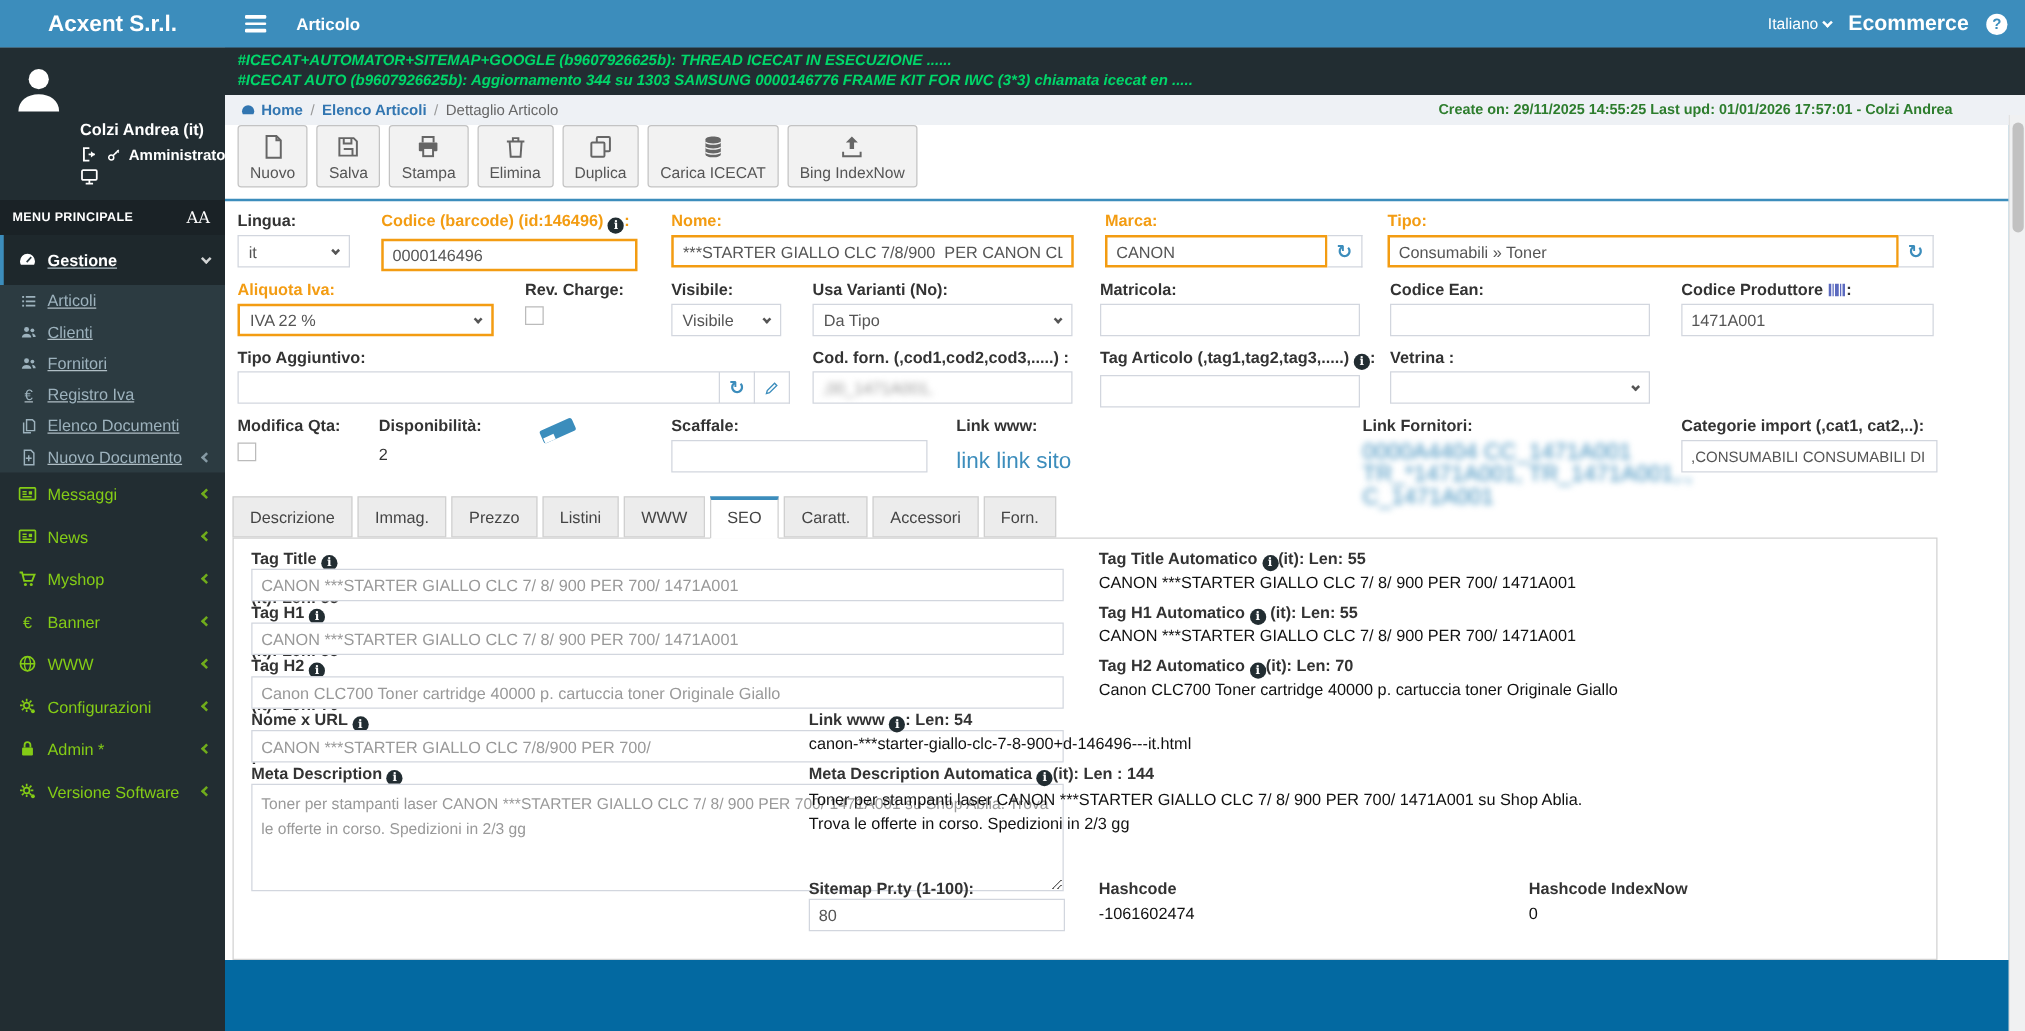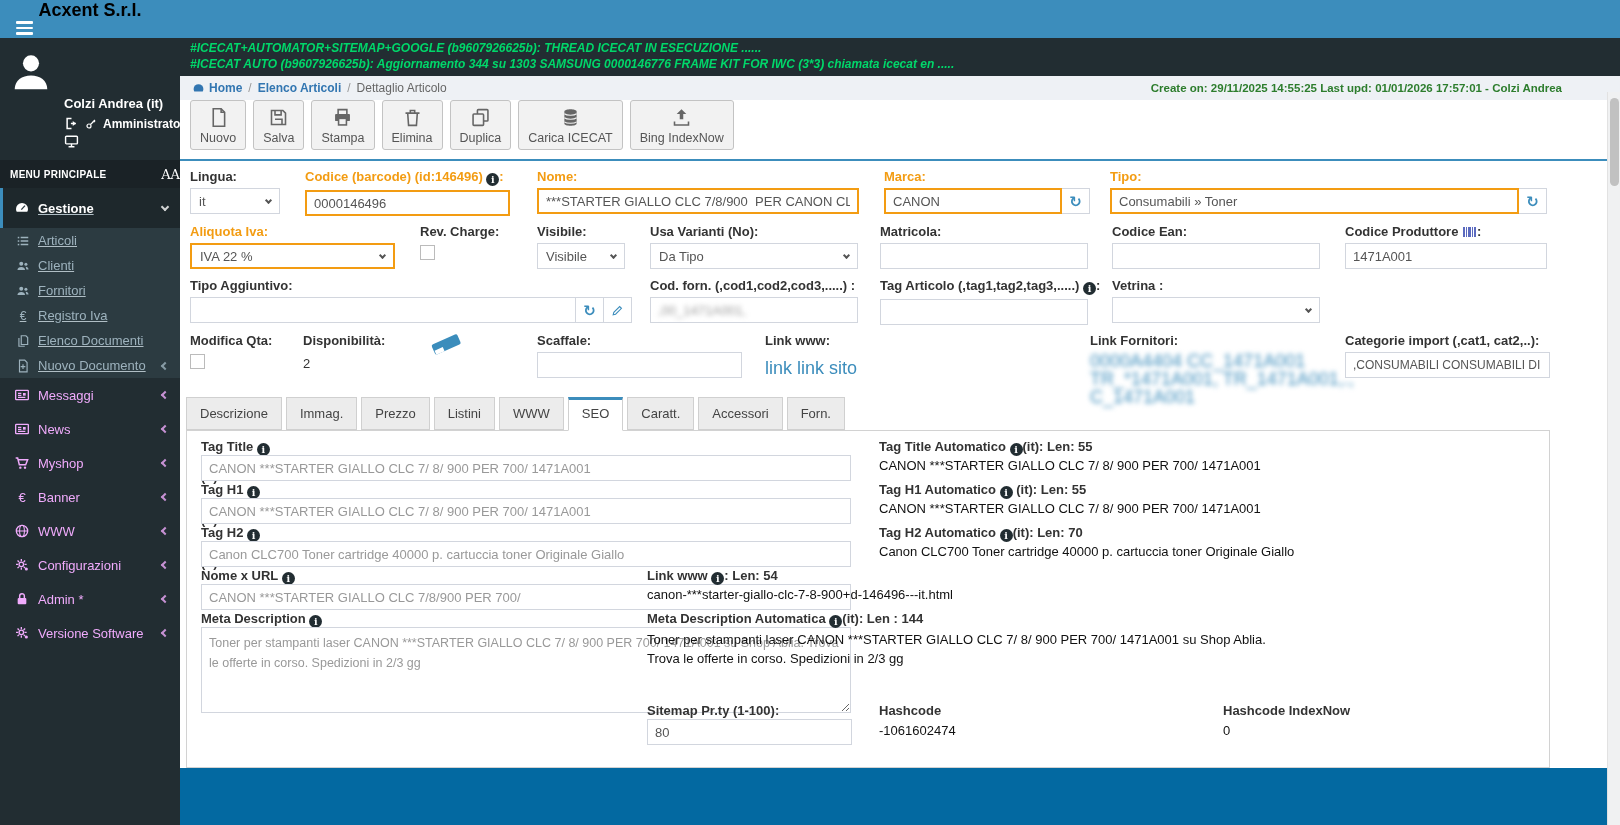--- a/index.html
+++ b/index.html
@@ -1,20 +1,20 @@
 <!DOCTYPE html>
 <html><head>
 <meta charset="utf-8">
 <style>
   * { box-sizing: border-box; margin: 0; padding: 0; }
   html,body { width:1620px; height:825px; overflow:hidden; }
   body { font-family:"Liberation Sans","DejaVu Sans",sans-serif; font-size:13px; background:#ecf0f5; color:#333; }
 
   
-  .navbar { height:38px; background:#3c8dbc; display:flex; align-items:stretch; color:#000000;flex-direction:column; }
+  .navbar { height:38px; background:#3c8dbc; display:flex; align-items:stretch; color:#ffffff; }
   .logo { width:180px; display:flex; align-items:center; justify-content:center; font-size:18px; font-weight:bold; background:#3c8dbc; }
   .hamburger { display:flex; flex-direction:column; justify-content:center; gap:3px; padding:0 16px; cursor:pointer; }
   .hamburger .bar { width:17px; height:2.5px; background:#fff; border-radius:1px; }
   .nav-title { display:flex; align-items:center; font-weight:bold; font-size:13.5px; padding-left:8px; }
   .nav-right { margin-left:auto; display:flex; align-items:center; gap:14px; padding-right:14px; }
   .lang { display:flex; align-items:center; gap:4px; font-size:12.5px; cursor:pointer; }
   .appname { font-size:17px; font-weight:bold; }
   .help-badge { width:17px; height:17px; border-radius:50%; background:#fff; color:#3c8dbc; font-weight:bold; font-size:12px; display:flex; align-items:center; justify-content:center; cursor:pointer; }
   .help-badge::before { content:"?"; }
 
@@ -28,25 +28,25 @@
   .main { flex:1; display:flex; flex-direction:column; background:#0369a1; position:relative; }
 
   
   .user-panel { display:flex; gap:10px; padding:10px 8px 12px 8px; }
   .avatar { width:46px; height:46px; flex-shrink:0; }
   .user-info { color:#fff; }
   .user-name { font-size:13px; font-weight:bold; margin-bottom:5px;margin-top:48px; }
   .user-icons { display:flex; align-items:center; gap:6px; }
   .user-role { font-size:12px; font-weight:bold; }
   .user-monitor { margin-top:4px; }
-  .side-section { display:flex; align-items:center; justify-content:space-between; padding:7px 0 6px 10px; background:#1a2226;text-align:center; }
+  .side-section { display:flex; align-items:center; justify-content:space-between; padding:7px 12px 6px 10px; background:#1a2226;text-align:center; }
   .sh-label { font-size:10px; font-weight:bold; color:#fff; letter-spacing:.3px; }
   .font-aa { color:#fff; font-family:"DejaVu Serif",serif; font-size:13px; cursor:pointer; }
   .menu { flex:1; }
-  .mi { display:flex; align-items:center; height:34px; padding:0 12px 0 14px; cursor:pointer; color:#f0abfc; }
+  .mi { display:flex; align-items:center; height:34px; padding:0 12px 0 14px; cursor:pointer; color:#84cc16; }
   .mi .ic { width:16px; height:16px; margin-right:8px; flex-shrink:0; }
   .mi .chev { margin-left:auto; opacity:.8; }
   .tree-active { background:#2c3b41;text-decoration:underline; }
   .mi.gestione { height:40px; border-left:3px solid #3c8dbc; padding-left:11px; color:#fff; font-weight:bold; background:#1e282c; }
   .submenu .mi { height:25px; font-size:13px; color:#9db2bd; padding-left:16px; }
   .submenu .mi .ic { width:14px; height:14px; }
   .euro-glyph { font-size:13px; width:16px; text-align:center; margin-right:8px; }
   .submenu .euro-glyph { width:14px; font-size:12px; }
 
   

